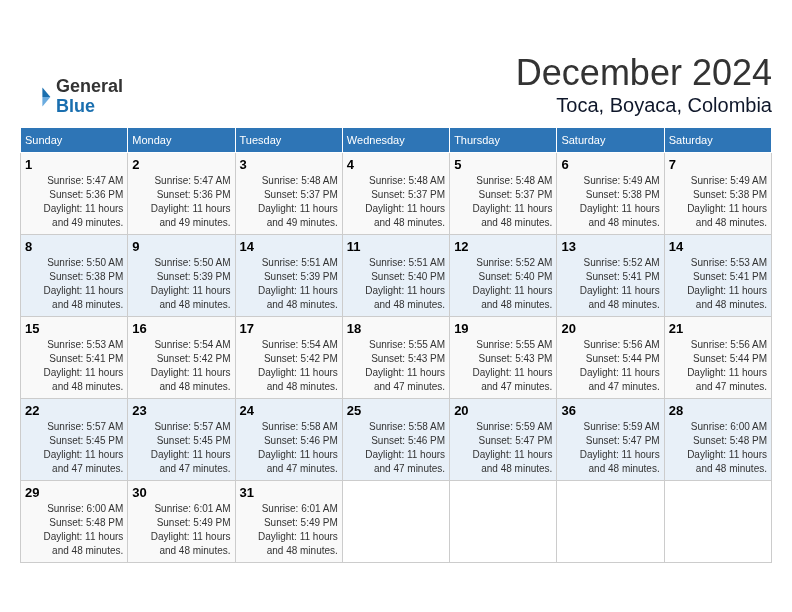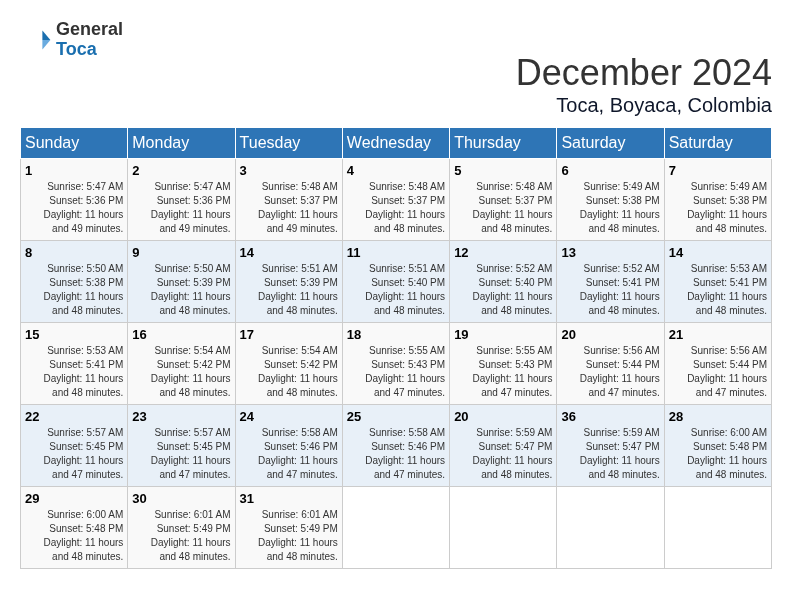--- a/index.html
+++ b/index.html
@@ -6,21 +6,21 @@
     body {
       font-family: Arial, sans-serif;
       background: #fff;
       width: 792px;
       min-height: 612px;
       padding: 20px;
     }
     .header {
       display: flex;
       justify-content: space-between;
-      align-items: flex-start;
+      align-items: flex-end;
       margin-bottom: 10px;
     }
     .logo {
       display: flex;
       align-items: center;
       gap: 4px;
     }
     .logo-text {
       font-size: 18px;
       font-weight: bold;
@@ -50,21 +50,21 @@
     table {
       width: 100%;
       border-collapse: collapse;
       font-size: 11px;
     }
     thead tr th {
       background-color: #2e75b6;
       color: #fff;
       padding: 6px 4px;
       text-align: left;
-      font-size: 16px;
+      font-size: 11px;
       font-weight: normal;
       border: 1px solid #fff;
     }
     tbody tr td {
       border: 1px solid #ccc;
       vertical-align: top;
       padding: 4px;
       width: calc(100% / 7);
       min-height: 80px;
       background: #fff;
@@ -96,21 +96,21 @@
 <body>
 
 <div class="header">
   <div class="logo">
     <svg class="logo-icon" viewBox="0 0 40 40">
       <polygon points="28,8 38,20 28,20" fill="#1a6faf"></polygon>
       <polygon points="28,20 38,20 28,32" fill="#6aabdf"></polygon>
     </svg>
     <div class="logo-text">
       <div>General</div>
-      <div><span>Toca</span></div>
+      <div><span>Blue</span></div>
     </div>
   </div>
   <div class="title-block">
     <div class="calendar-title">December 2024</div>
     <div class="calendar-subtitle">Toca, Boyaca, Colombia</div>
   </div>
 </div>
 
 <table>
   <thead>

